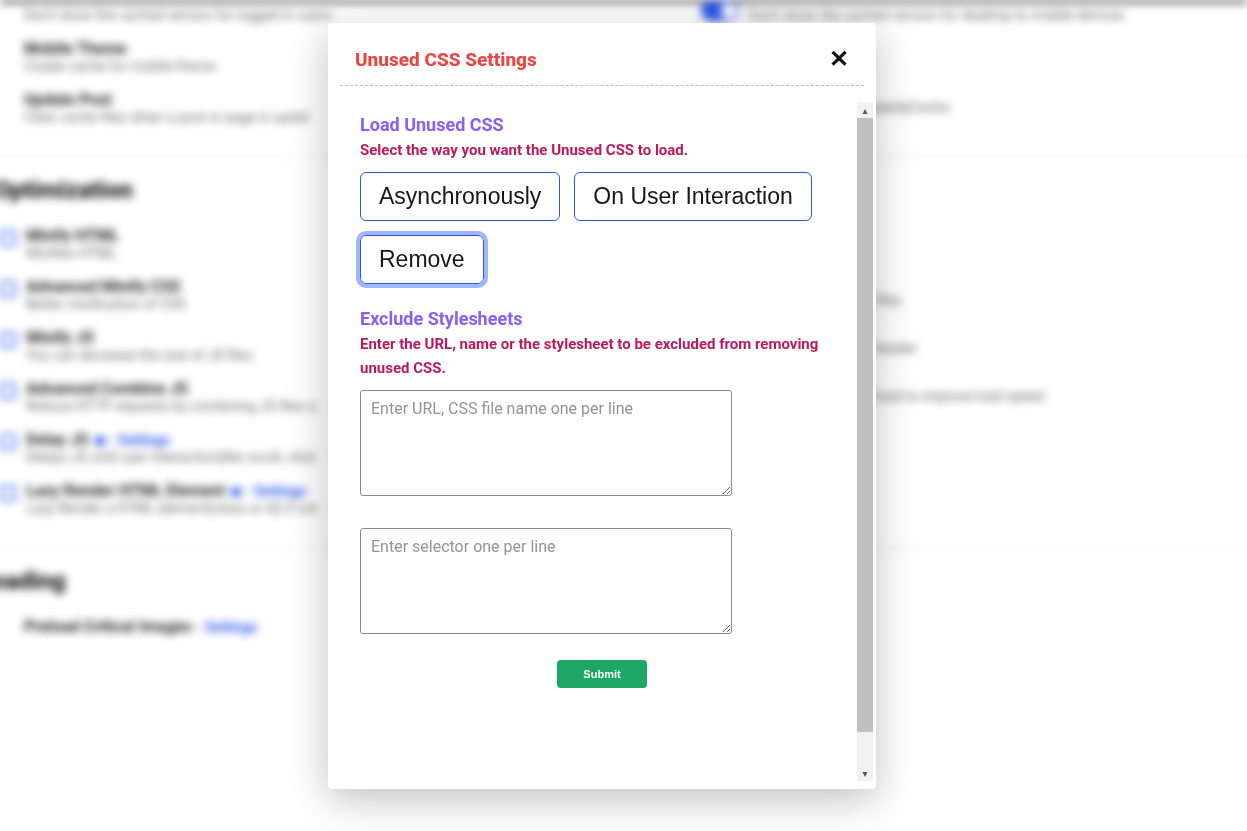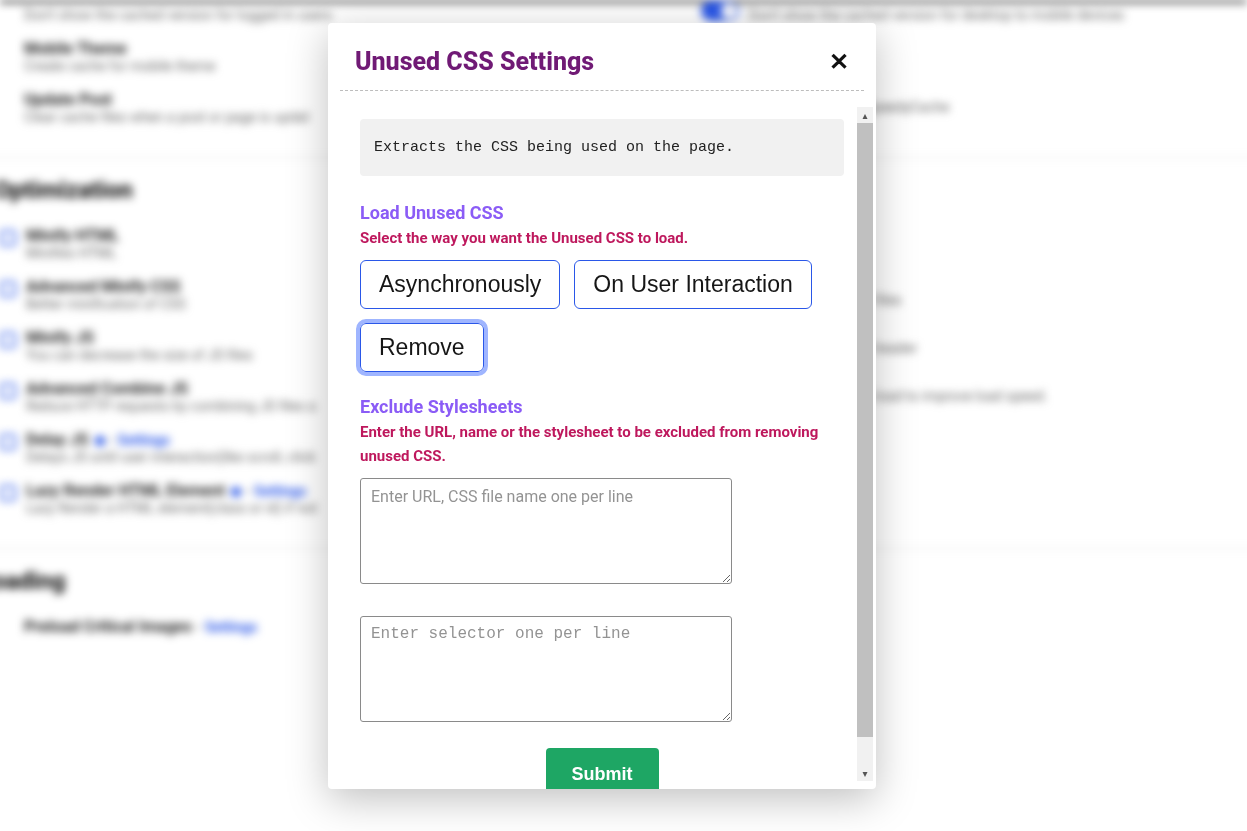--- a/index.html
+++ b/index.html
@@ -50,23 +50,23 @@
     display: flex;
     flex-direction: column;
   }
   .modal-header {
     display: flex;
     align-items: center;
     justify-content: space-between;
     padding: 24px 27px 14px 27px;
   }
   .modal-title {
-    font-size: 25px;
+    font-size: 19px;
     font-weight: 800;
-    color: #701a75;
+    color: #ef4444;
   }
   .close-btn {
     font-size: 24px;
     font-weight: 900;
     cursor: pointer;
     line-height: 1;
     color: #111;
     user-select: none;
   }
   .dashrule {
@@ -139,30 +139,30 @@
     border:1px solid #8a8a8a;
     border-radius:3px;
     padding:8px 10px;
     font-size:16px;
     color:#333;
     font-family:inherit;
     resize:both;
   }
   textarea::placeholder{ color:#6f6f6f; opacity:0.75;}
   .ta1{ height:106px; margin-bottom:28px;}
-  .ta2{ height:106px; margin-bottom:22px;font-family:Liberation Mono, monospace;}
+  .ta2{ height:106px; margin-bottom:22px;}
   .submit-row{ display:flex; justify-content:center; padding-bottom:10px;}
   .submit{
     background:#1ea664;
     color:#fff;
     font-weight:700;
-    font-size:18px;
+    font-size:11px;
     border:none;
     border-radius:4px;
-    padding:16px 26px;
+    padding:8px 26px;
     cursor:pointer;
   }
 </style>
 </head>
 <body>
 
 <div class="bg-page">
   <div style="height:3px;background:#222;margin-bottom:-8px;"></div>
   <div style="padding:0 10px 0 0;">
     <div class="bg-row">
@@ -298,21 +298,20 @@
 
 <div class="modal">
   <div class="modal-header">
     <div class="modal-title">Unused CSS Settings</div>
     <div class="close-btn">✕</div>
   </div>
   <hr class="dashrule">
   <div class="modal-body-wrap">
     <div class="modal-body">
 
-      <div class="infobox">Extracts the CSS being used on the page.</div>
 
       <div class="sect-h">Load Unused CSS</div>
       <div class="sect-p">Select the way you want the Unused CSS to load.</div>
       <div class="pill-row">
         <button class="pill">Asynchronously</button>
         <button class="pill">On User Interaction</button>
         <button class="pill selected">Remove</button>
       </div>
 
       <div class="sect-h">Exclude Stylesheets</div>

